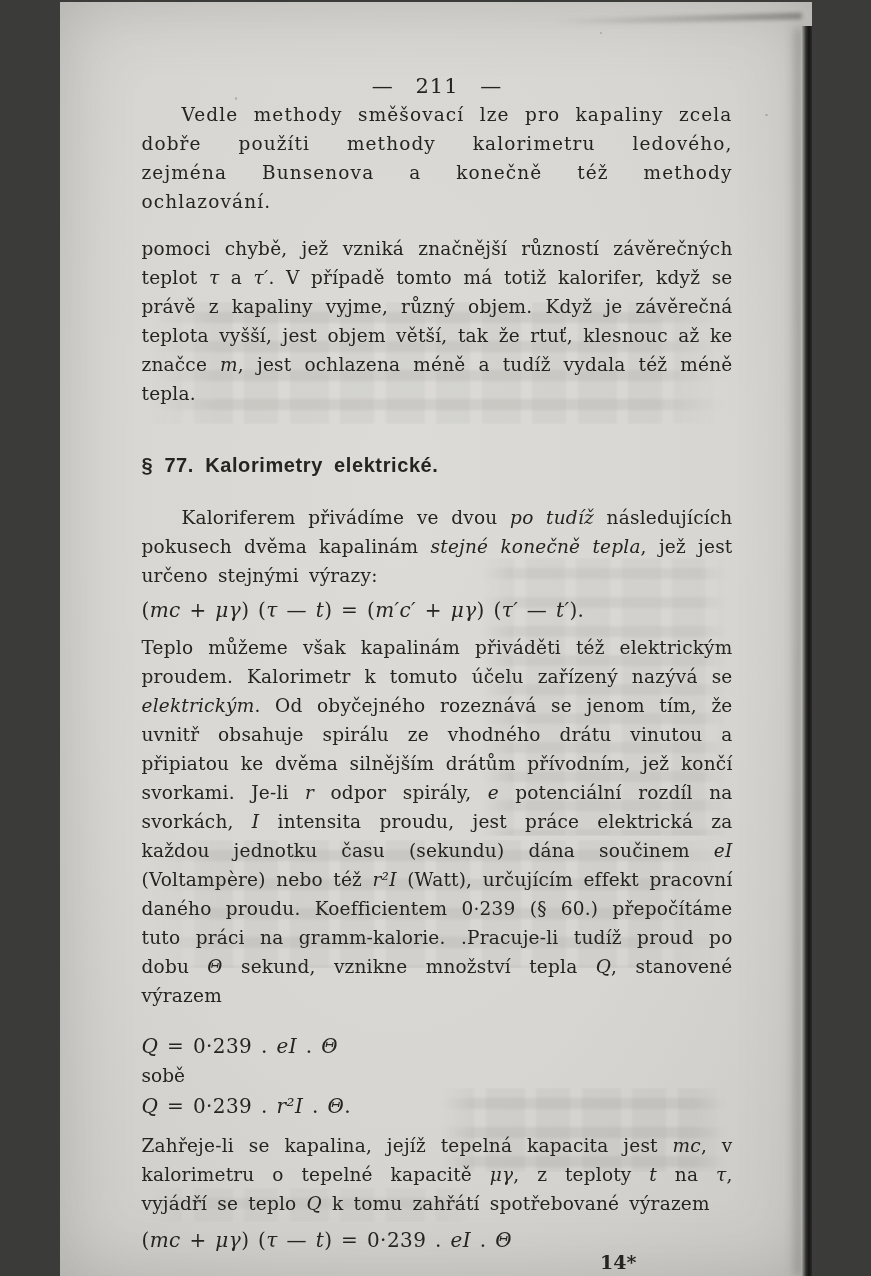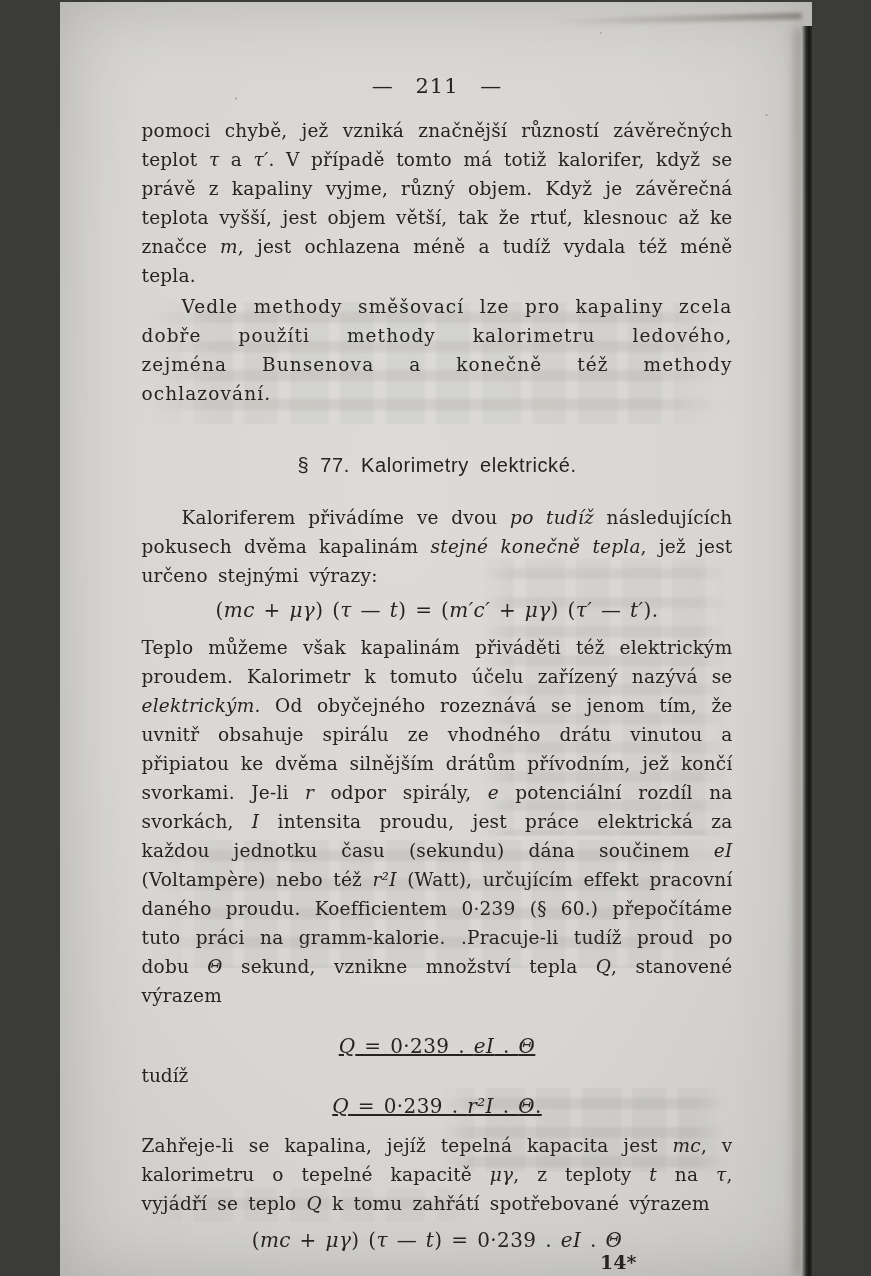--- a/index.html
+++ b/index.html
@@ -69,33 +69,33 @@
     word-spacing:4px;letter-spacing:.2px;
     hyphens:auto;
   }
   .body i, .eq i{font-style:italic;}
   .indent{text-indent:40px;}
   .p1{margin-top:18px;}
   .p2{margin-top:2px;letter-spacing:1.1px;word-spacing:7px;}
   .heading{
     margin:46px 0 0 0;
     font-family:"Liberation Sans", sans-serif;
-    font-weight:400;font-size:20px;
-    text-align:center;letter-spacing:.6px;word-spacing:5px;
+    font-weight:700;font-size:20px;
+    text-align:left;letter-spacing:.6px;word-spacing:5px;
   }
   .p3{margin-top:26px;}
   .eq{
-    font-size:20px;line-height:29px;text-align:center;
+    font-size:20px;line-height:29px;text-align:left;
     letter-spacing:.4px;word-spacing:2px;
   }
   .eq1{margin-top:6px;}
   .p4{margin-top:8px;}
-  .eq2{margin-top:22px;text-decoration:underline;}
+  .eq2{margin-top:22px;}
   .conj{font-size:18.5px;line-height:29px;margin-top:0;}
-  .eq3{margin-top:2px;text-decoration:underline;}
+  .eq3{margin-top:2px;}
   .p5{margin-top:10px;}
   .eq4{margin-top:8px;}
   .p6{margin-top:2px;}
   .eq5{margin-top:8px;}
   .footer{
     margin-top:-4px;text-align:right;padding-right:96px;
     font-size:19px;font-weight:700;
   }
 </style>
 </head>
@@ -115,35 +115,35 @@
   <div class="speck s4"></div>
   <div class="speck s5"></div>
 
   <div class="corner-smudge"></div>
   <div class="edge-band"></div>
 
   <div class="content">
 
     <div class="pagenum">— 211 —</div>
 
+    <p class="body indent p2">Vedle methody směšovací lze pro kapaliny zcela dobře použíti methody kalorimetru ledového, zejména Bunsenova a konečně též methody ochlazování.</p>
+
     <p class="body p1">pomoci chybě, jež vzniká značnější růzností závěrečných teplot <i>τ</i> a <i>τ′</i>. V případě tomto má totiž kalorifer, když se právě z kapaliny vyjme, různý objem. Když je závěrečná teplota vyšší, jest objem větší, tak že rtuť, klesnouc až ke značce <i>m</i>, jest ochlazena méně a tudíž vydala též méně tepla.</p>
-
-    <p class="body indent p2">Vedle methody směšovací lze pro kapaliny zcela dobře použíti methody kalorimetru ledového, zejména Bunsenova a konečně též methody ochlazování.</p>
 
     <h2 class="heading">§ 77. Kalorimetry elektrické.</h2>
 
     <p class="body indent p3">Kaloriferem přivádíme ve dvou <i>po tudíž</i> následujících pokusech dvěma kapalinám <i>stejné konečně tepla</i>, jež jest určeno stejnými výrazy:</p>
 
     <div class="eq eq1">(<i>mc</i> + <i>μγ</i>) (<i>τ</i> — <i>t</i>) = (<i>m′c′</i> + <i>μγ</i>) (<i>τ′</i> — <i>t′</i>).</div>
 
     <p class="body p4">Teplo můžeme však kapalinám přiváděti též elektrickým proudem. Kalorimetr k tomuto účelu zařízený nazývá se <i>elektrickým</i>. Od obyčejného rozeznává se jenom tím, že uvnitř obsahuje spirálu ze vhodného drátu vinutou a připiatou ke dvěma silnějším drátům přívodním, jež končí svorkami. Je-li <i>r</i> odpor spirály, <i>e</i> potenciální rozdíl na svorkách, <i>I</i> intensita proudu, jest práce elektrická za každou jednotku času (sekundu) dána součinem <i>eI</i> (Voltampère) nebo též <i>r²I</i> (Watt), určujícím effekt pracovní daného proudu. Koefficientem 0·239 (§ 60.) přepočítáme tuto práci na gramm-kalorie. .Pracuje-li tudíž proud po dobu <i>Θ</i> sekund, vznikne množství tepla <i>Q</i>, stanovené výrazem</p>
 
     <div class="eq eq2"><i>Q</i> = 0·239 . <i>eI</i> . <i>Θ</i></div>
 
-    <div class="conj">tudíž</div>
+    <div class="conj">sobě</div>
 
     <div class="eq eq3"><i>Q</i> = 0·239 . <i>r²I</i> . <i>Θ</i>.</div>
 
     <p class="body p5">Zahřeje-li se kapalina, jejíž tepelná kapacita jest <i>mc</i>, v kalorimetru o tepelné kapacitě <i>μγ</i>, z teploty <i>t</i> na <i>τ</i>, vyjádří se teplo <i>Q</i> k tomu zahřátí spotřebované výrazem</p>
 
 
 
     <div class="eq eq5">(<i>mc</i> + <i>μγ</i>) (<i>τ</i> — <i>t</i>) = 0·239 . <i>eI</i> . <i>Θ</i></div>
 
     <div class="footer">14*</div>

